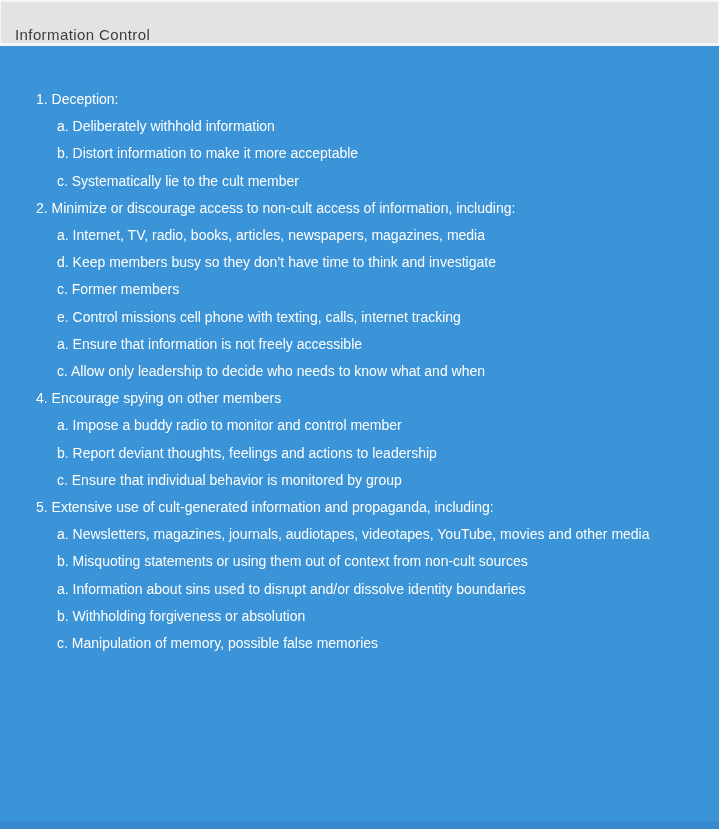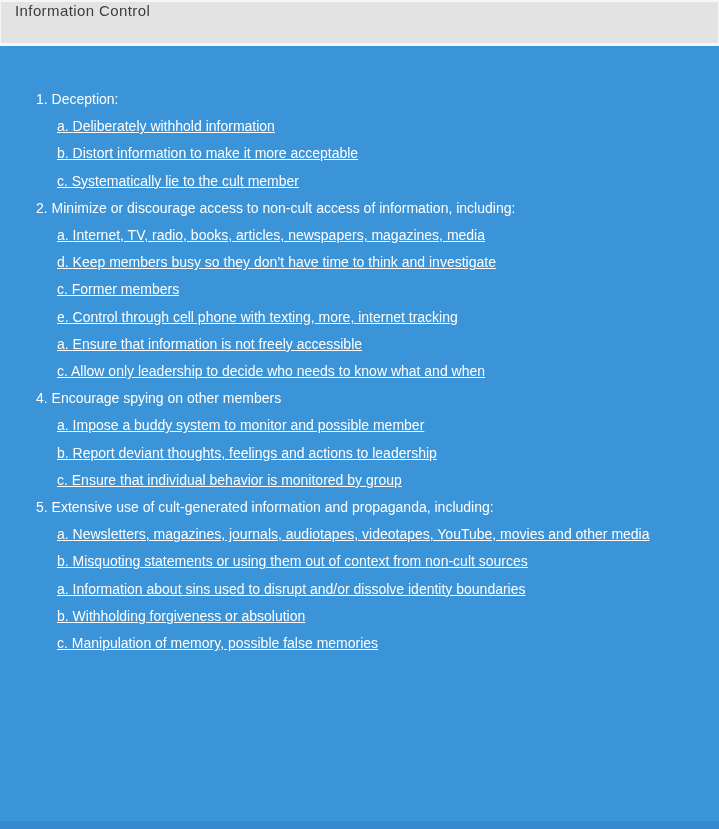--- a/index.html
+++ b/index.html
@@ -13,21 +13,21 @@
   html,body{margin:0;padding:0;}
   body{
     width:719px;height:829px;overflow:hidden;
     background:var(--page-bg);
     font-family:"Liberation Sans", sans-serif;
   }
   .titlebar{
     height:41px;
     margin:2px 1px 0 1px;
     background:var(--header-bg);
-    display:flex;align-items:flex-start;
+    display:flex;align-items:flex-end;
     padding:0 14px;
     box-sizing:border-box;
   }
   .titlebar .title{
     font-size:15px;
     font-weight:500;
     letter-spacing:0.4px;
     color:var(--header-text);
   }
   .content{
@@ -36,21 +36,21 @@
     box-sizing:border-box;
     background:var(--content-bg);
     color:var(--content-text);
     font-size:14px;
     line-height:27.2px;
     padding:40px 42px 0 0;
     overflow:hidden;
   }
   .line{white-space:normal;}
   .line.lvl1{padding-left:36px;}
-  .line.lvl2{padding-left:57px;text-decoration:underline;}
+  .line.lvl2{padding-left:57px;}
   .footer-strip{
     height:8px;
     background:var(--footer-bg);
   }
 </style>
 </head>
 <body>
 
 <div class="titlebar">
   <span class="title">Information Control</span>
@@ -59,25 +59,25 @@
 <div class="content">
   <div>
       <div class="line lvl1"><span>1.</span> <span>Deception:</span></div>
       <div class="line lvl2"><span>a.</span> <span>Deliberately withhold information</span></div>
       <div class="line lvl2"><span>b.</span> <span>Distort information to make it more acceptable</span></div>
       <div class="line lvl2"><span>c.</span> <span>Systematically lie to the cult member</span></div>
       <div class="line lvl1"><span>2.</span> <span>Minimize or discourage access to non-cult access of information, including:</span></div>
       <div class="line lvl2"><span>a.</span> <span>Internet, TV, radio, books, articles, newspapers, magazines, media</span></div>
       <div class="line lvl2"><span>d.</span> <span>Keep members busy so they don’t have time to think and investigate</span></div>
       <div class="line lvl2"><span>c.</span> <span>Former members</span></div>
-      <div class="line lvl2"><span>e.</span> <span>Control through cell phone with texting, more, internet tracking</span></div>
+      <div class="line lvl2"><span>e.</span> <span>Control missions cell phone with texting, calls, internet tracking</span></div>
       <div class="line lvl2"><span>a.</span> <span>Ensure that information is not freely accessible</span></div>
       <div class="line lvl2"><span>c.</span> <span>Allow only leadership to decide who needs to know what and when</span></div>
       <div class="line lvl1"><span>4.</span> <span>Encourage spying on other members</span></div>
-      <div class="line lvl2"><span>a.</span> <span>Impose a buddy system to monitor and possible member</span></div>
+      <div class="line lvl2"><span>a.</span> <span>Impose a buddy radio to monitor and control member</span></div>
       <div class="line lvl2"><span>b.</span> <span>Report deviant thoughts, feelings and actions to leadership</span></div>
       <div class="line lvl2"><span>c.</span> <span>Ensure that individual behavior is monitored by group</span></div>
       <div class="line lvl1"><span>5.</span> <span>Extensive use of cult-generated information and propaganda, including:</span></div>
       <div class="line lvl2"><span>a.</span> <span>Newsletters, magazines, journals, audiotapes, videotapes, YouTube, movies and other media</span></div>
       <div class="line lvl2"><span>b.</span> <span>Misquoting statements or using them out of context from non-cult sources</span></div>
       <div class="line lvl2"><span>a.</span> <span>Information about sins used to disrupt and/or dissolve identity boundaries</span></div>
       <div class="line lvl2"><span>b.</span> <span>Withholding forgiveness or absolution</span></div>
       <div class="line lvl2"><span>c.</span> <span>Manipulation of memory, possible false memories</span></div>
     </div>
 </div>

